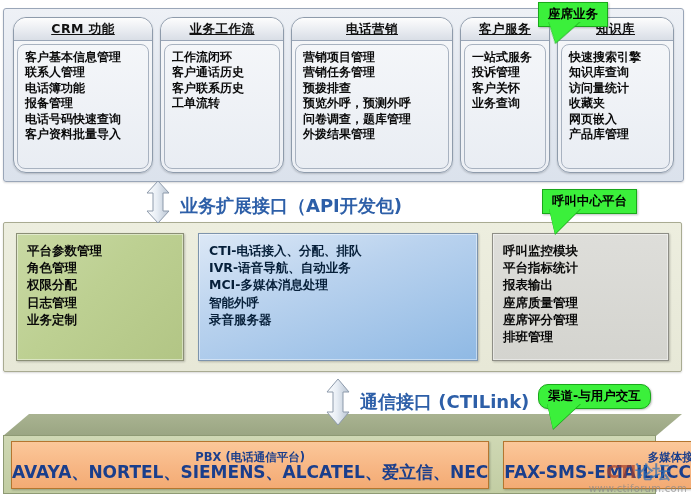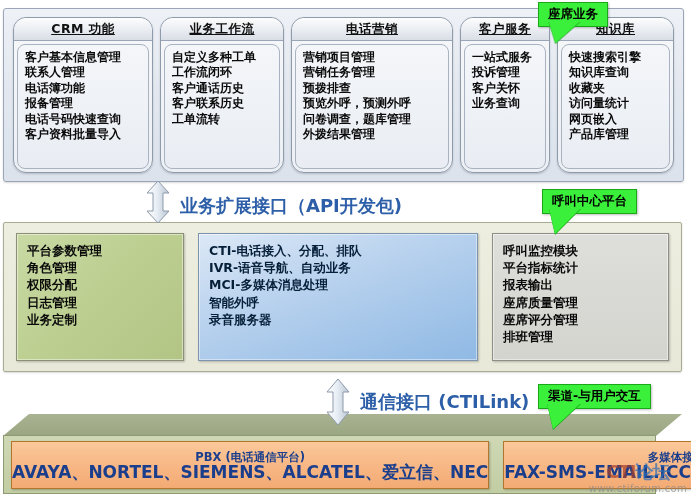--- a/index.html
+++ b/index.html
@@ -73,21 +73,21 @@
     filter:drop-shadow(0 1px 0 #1aa81a);
   }
   #callout-platform{left:542px;top:189px;}
   #callout-platform .tail{
     left:6px;top:18px;
     border-left:6px solid transparent;
     border-right:26px solid transparent;
     border-top:26px solid #3bf03b;
     filter:drop-shadow(0 1px 0 #1aa81a);
   }
-  #callout-channel{left:538px;top:384px;}
+  #callout-channel{left:538px;top:384px;border-radius:10px;}
   #callout-channel .tail{
     left:8px;top:18px;
     border-left:6px solid transparent;
     border-right:28px solid transparent;
     border-top:26px solid #3bf03b;
     filter:drop-shadow(0 1px 0 #1aa81a);
   }
 
   
   .dblarrow{position:absolute;width:26px;z-index:20;}
@@ -189,21 +189,20 @@
           <div class="li">电话簿功能</div>
           <div class="li">报备管理</div>
           <div class="li">电话号码快速查询</div>
           <div class="li">客户资料批量导入</div>
         </div>
       </div>
 
       <div class="col c2">
         <div class="col-head">业务工作流</div>
         <div class="col-body">
-          <div class="li">自定义多种工单</div>
           <div class="li">工作流闭环</div>
           <div class="li">客户通话历史</div>
           <div class="li">客户联系历史</div>
           <div class="li">工单流转</div>
         </div>
       </div>
 
       <div class="col c3">
         <div class="col-head">电话营销</div>
         <div class="col-body">
@@ -224,22 +223,22 @@
           <div class="li">客户关怀</div>
           <div class="li">业务查询</div>
         </div>
       </div>
 
       <div class="col c5">
         <div class="col-head">知识库</div>
         <div class="col-body">
           <div class="li">快速搜索引擎</div>
           <div class="li">知识库查询</div>
+          <div class="li">访问量统计</div>
           <div class="li">收藏夹</div>
-          <div class="li">访问量统计</div>
           <div class="li">网页嵌入</div>
           <div class="li">产品库管理</div>
         </div>
       </div>
 
     </div>
   </div>
 
   <div class="callout" id="callout-agent">
     <span>座席业务</span>

